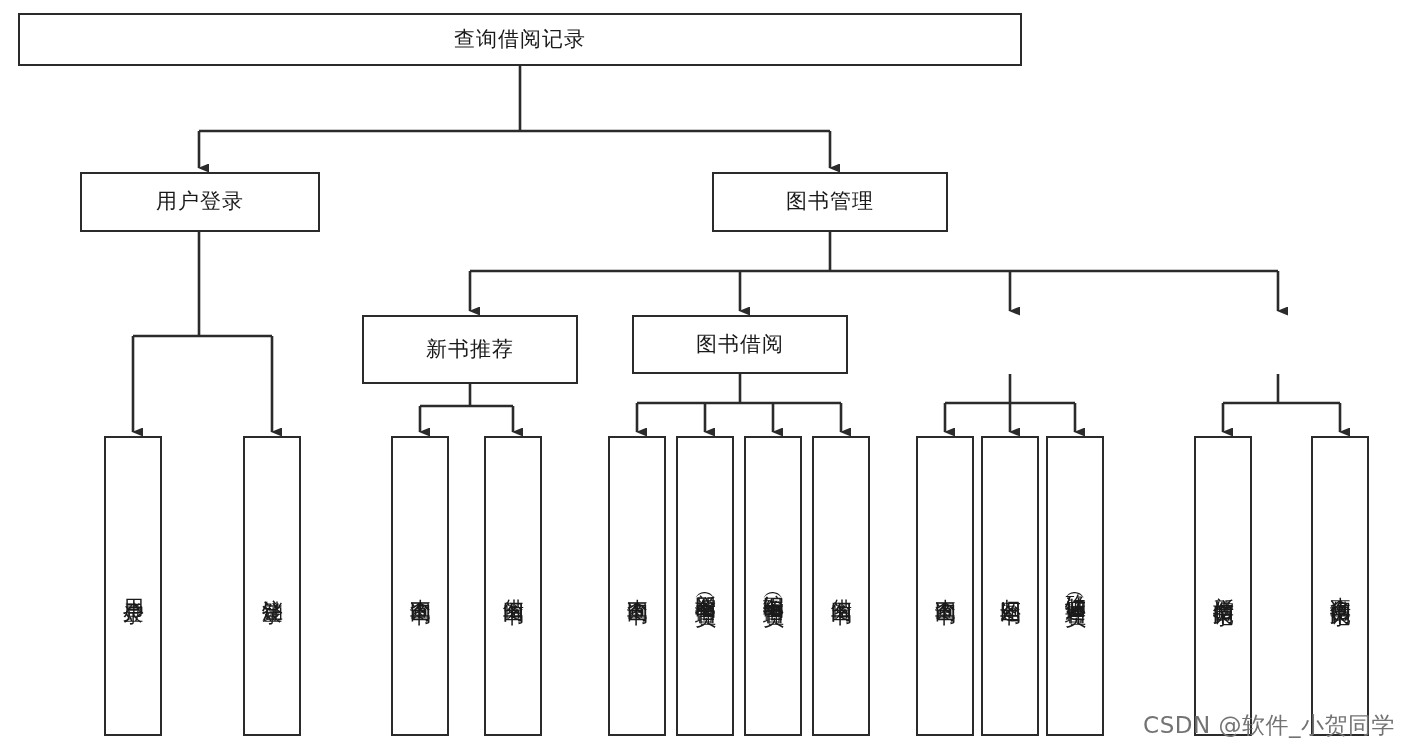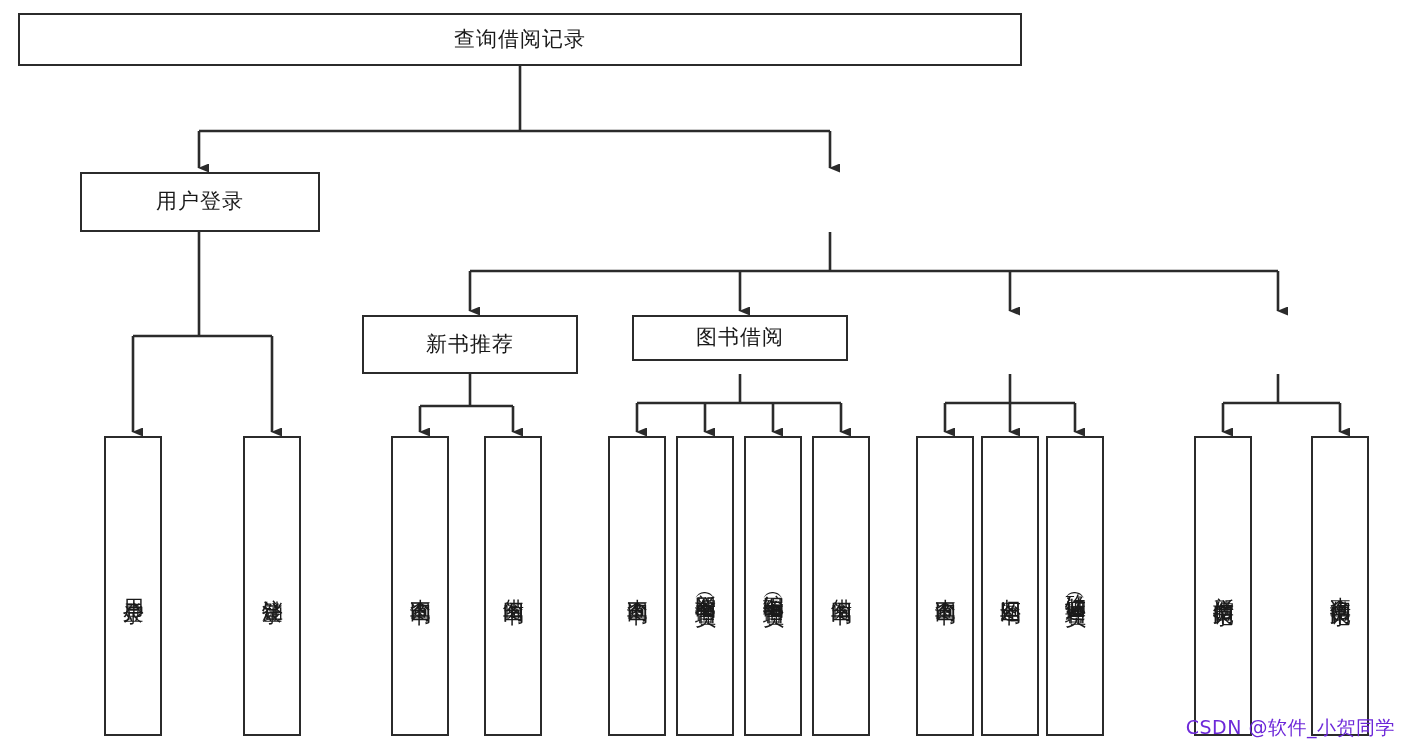--- a/index.html
+++ b/index.html
@@ -58,22 +58,22 @@
     display: block;
     max-height: 100%;
   }
   .node-label {
     display: block;
   }
   #watermark {
     position: absolute;
     right: 10px;
     bottom: 6px;
-    font-size: 19px;
-    color: #6d28d9;
+    font-size: 23px;
+    color: #737373;
     letter-spacing: 0.5px;
     white-space: nowrap;
     pointer-events: none;
   }
 </style>
 </head>
 <body>
 
 <div id="diagram-root">
 
@@ -127,25 +127,28 @@
     </g>
   </svg>
 
   <div class="node horizontal" style="left:18px; top:13px; width:1004px; height:53px;">
     <span class="node-label">查询借阅记录</span>
   </div>
 
   <div class="node horizontal" style="left:80px; top:172px; width:240px; height:60px;">
     <span class="node-label">用户登录</span>
   </div>
+  <div class="node horizontal" style="left:712px; top:172px; width:236px; height:60px;">
+    <span class="node-label">图书管理</span>
+  </div>
 
-  <div class="node horizontal" style="left:362px; top:315px; width:216px; height:59px;justify-content:center;">
+  <div class="node horizontal" style="left:362px; top:315px; width:216px; height:69px;justify-content:center;">
     <span class="node-label">新书推荐</span>
   </div>
-  <div class="node horizontal" style="left:632px; top:315px; width:216px; height:46px;">
+  <div class="node horizontal" style="left:632px; top:315px; width:216px; height:59px;">
     <span class="node-label">图书借阅</span>
   </div>
 
   <div class="node vertical" style="left:104px; top:436px; width:58px; height:300px;">
     <span class="node-label">用户登录</span>
   </div>
   <div class="node vertical" style="left:243px; top:436px; width:58px; height:300px;">
     <span class="node-label">注销登录</span>
   </div>
 

